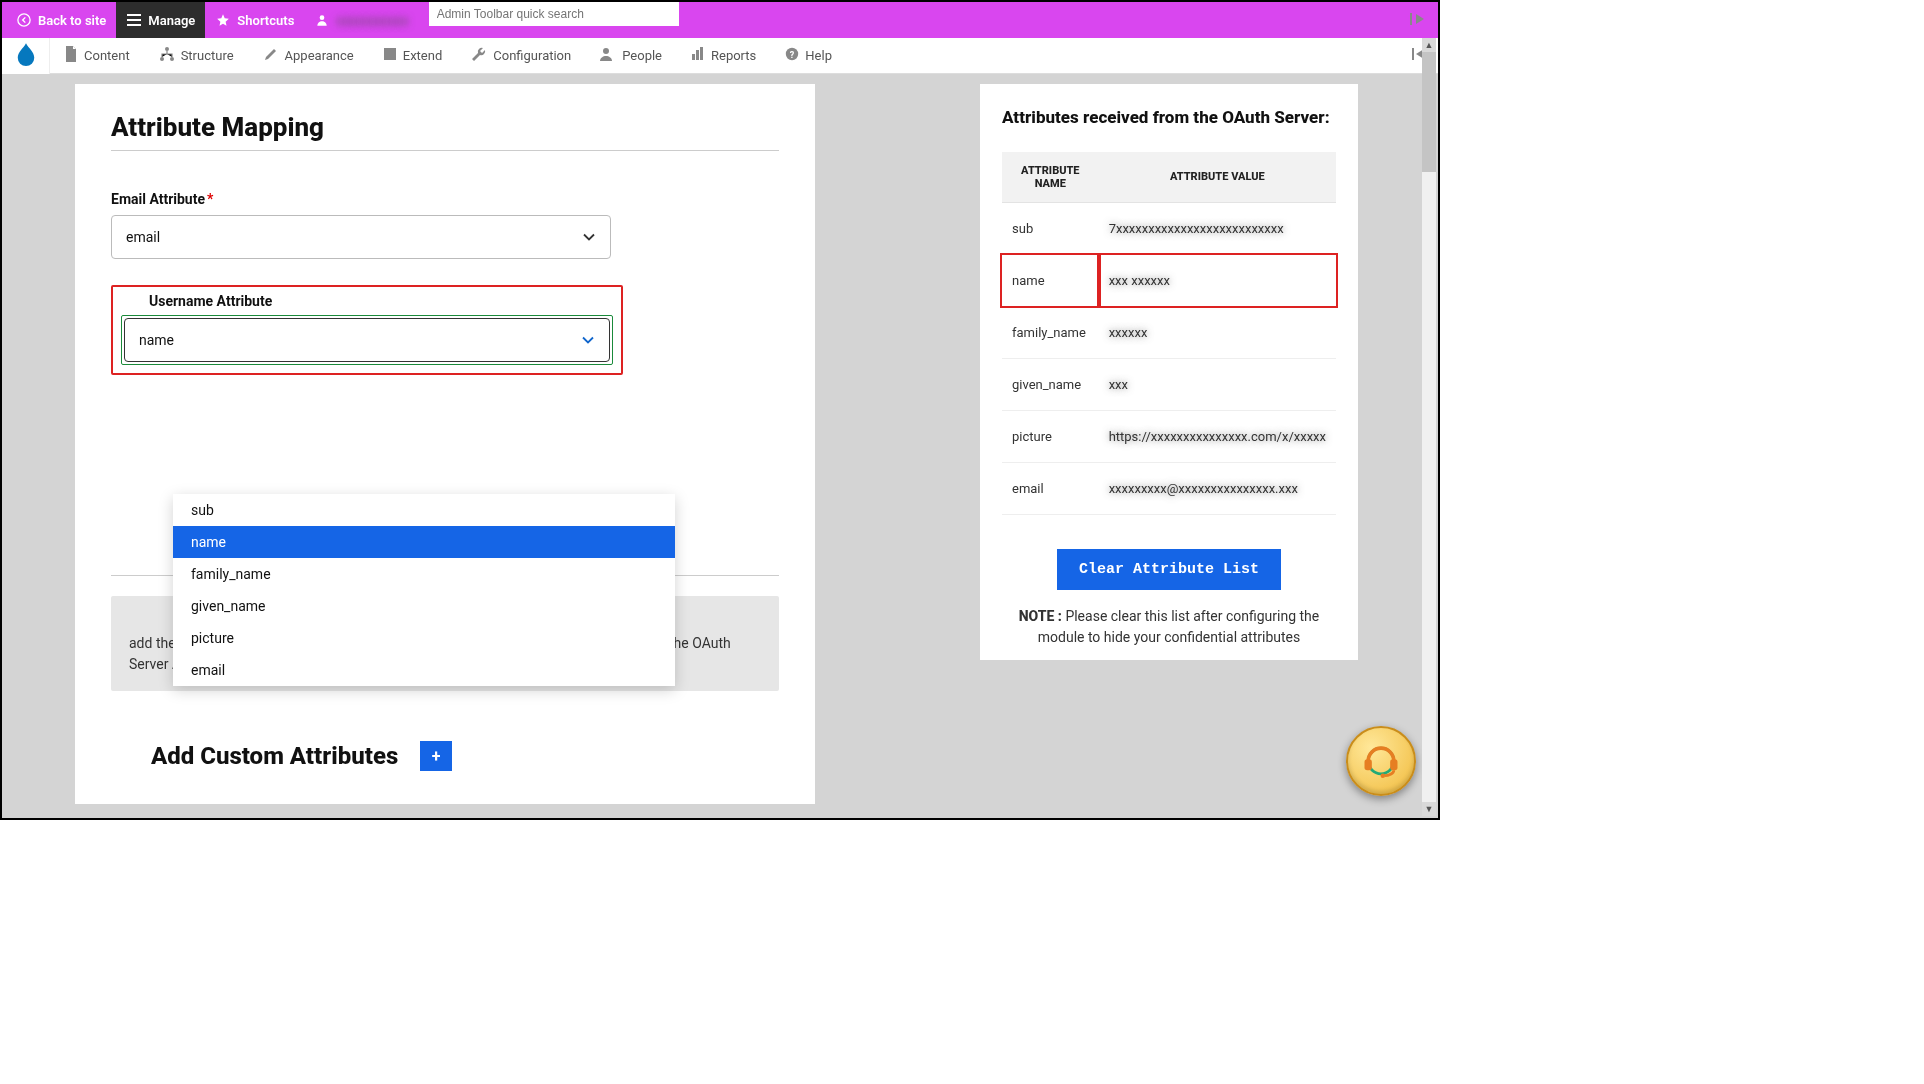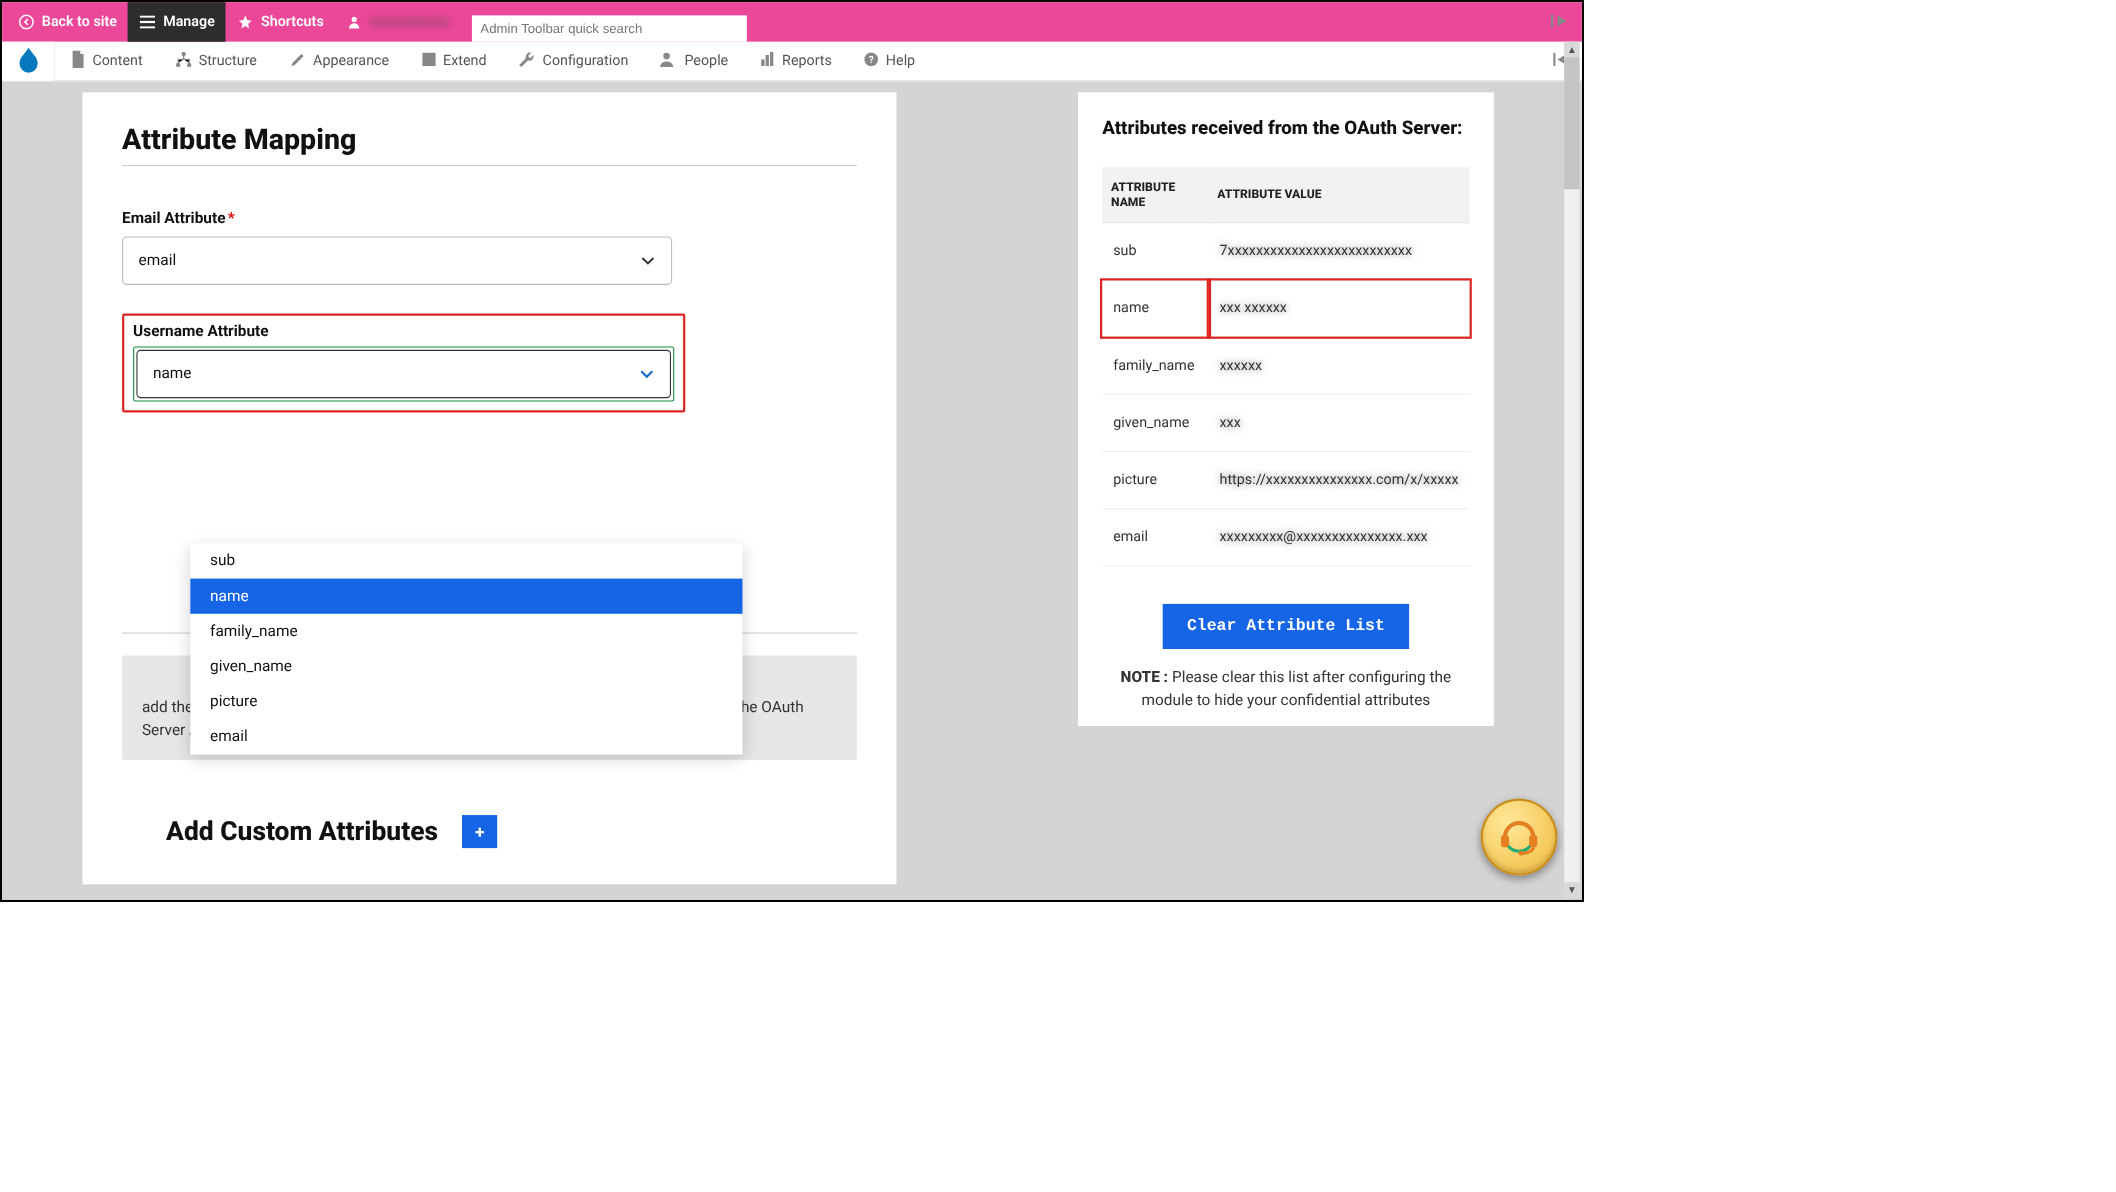--- a/index.html
+++ b/index.html
@@ -1,20 +1,20 @@
 <!DOCTYPE html>
 <html><head>
 <meta charset="utf-8">
 <style>
 * { box-sizing: border-box; margin: 0; padding: 0; }
 body { font-family: -apple-system, BlinkMacSystemFont, "Segoe UI", Roboto, Arial, sans-serif; background: #fff; overflow: hidden; }
 .frame { width: 1440px; height: 820px; border: 2px solid #000; position: relative; background: #fff; }
 
 
-.blackbar { background: #ec4899; color: #fff; height: 36px; display: flex; align-items: flex-end; padding: 0 4px; }
+.blackbar { background: #d946ef; color: #fff; height: 36px; display: flex; align-items: flex-start; padding: 0 4px; }
 .bb-item { display: flex; align-items: center; padding: 0 10px; height: 36px; font-size: 13px; font-weight: 600; cursor: pointer; gap: 6px; }
 .bb-item.active { background: #2d2d2d; }
 .bb-icon { width: 16px; height: 16px; display: inline-flex; align-items: center; justify-content: center; }
 .bb-search { margin-left: 10px; }
 .bb-search input { width: 250px; height: 24px; border: none; padding: 0 8px; font-size: 12px; background:#fff; color:#555;}
 .badge-right { position:absolute; right:4px; top:0; height:36px; display:flex; align-items:center; }
 .badge-right .collapse-icon { color:#888; font-size:16px; padding:0 8px; }
 
 
 .toolbar2 { background:#fff; border-bottom:1px solid #ddd; height:36px; display:flex; align-items:center; }
@@ -48,21 +48,21 @@
 
 .hint-box { background:#e6e6e6; margin-top:20px; padding: 16px 18px; font-size:14px; color:#333; line-height:1.5; border-radius:2px;}
 .section-divider { border-top:1px solid #ccc; margin: 24px 0 18px 0; }
 
 .h2-custom { font-size: 24px; font-weight:800; color:#111; display:inline-block; vertical-align:middle;margin-left:40px;}
 .plus-btn { display:inline-flex; width:32px; height:30px; background:#1565e6; color:#fff; align-items:center; justify-content:center; margin-left:18px; vertical-align:middle; font-size:16px; font-weight:700; cursor:pointer;}
 
 
 .rp-title { font-size:17px; font-weight:800; color:#111; line-height:1.4; margin-bottom: 22px;}
 .attr-table { width: 100%; border-collapse: collapse; font-size:13px; }
-.attr-table th { background:#f2f2f2; padding: 12px 8px; font-size:11px; font-weight:800; color:#222; text-align:left; border-bottom:1px solid #e3e3e3;}
+.attr-table th { background:#f2f2f2; padding: 12px 8px; font-size:11px; font-weight:800; color:#222; text-align:center; border-bottom:1px solid #e3e3e3;}
 .attr-table td { padding: 18px 10px; border-bottom:1px solid #eee; color:#333; }
 .attr-table tr.highlight td { position:relative; }
 .row-red-wrap { position:absolute; left:-2px; right:-2px; top:-2px; bottom:-2px; border:2px solid #d22; pointer-events:none;}
 .blurred { color:transparent; text-shadow: 0 0 7px rgba(80,80,80,0.7); user-select:none; }
 
 .clear-btn-wrap { text-align:center; margin: 34px 0 16px 0;}
 .clear-btn { background:#1565e6; color:#fff; padding: 12px 22px; font-size:15px; font-weight:700; border:none; cursor:pointer;font-family:Liberation Mono, monospace;}
 
 .note { font-size:14px; color:#333; text-align:center; line-height:1.5;}
 .note strong { font-weight:800; }
@@ -215,21 +215,21 @@
       <div class="selectbox">
         <span class="val">email</span>
         <span class="chev">
           <svg width="14" height="10" viewBox="0 0 14 10">
               <path d="M2 2l5 5 5-5" fill="none" stroke="#333" stroke-width="1.8"></path>
             </svg>
         </span>
       </div>
 
       <div class="red-outline">
-        <label class="form-label" style="margin-bottom:6px;">Username Attribute</label>
+        <label class="form-label" style="margin-bottom:6px;margin-left:28px;">Username Attribute</label>
         <div class="green-outline">
           <div class="selectbox focus" style="width:100%; border:1px solid #333;">
             <span class="val">name</span>
             <span class="chev">
               <svg width="14" height="10" viewBox="0 0 14 10">
                   <path d="M2 2l5 5 5-5" fill="none" stroke="#1166cc" stroke-width="1.8"></path>
                 </svg>
             </span>
           </div>
         </div>

